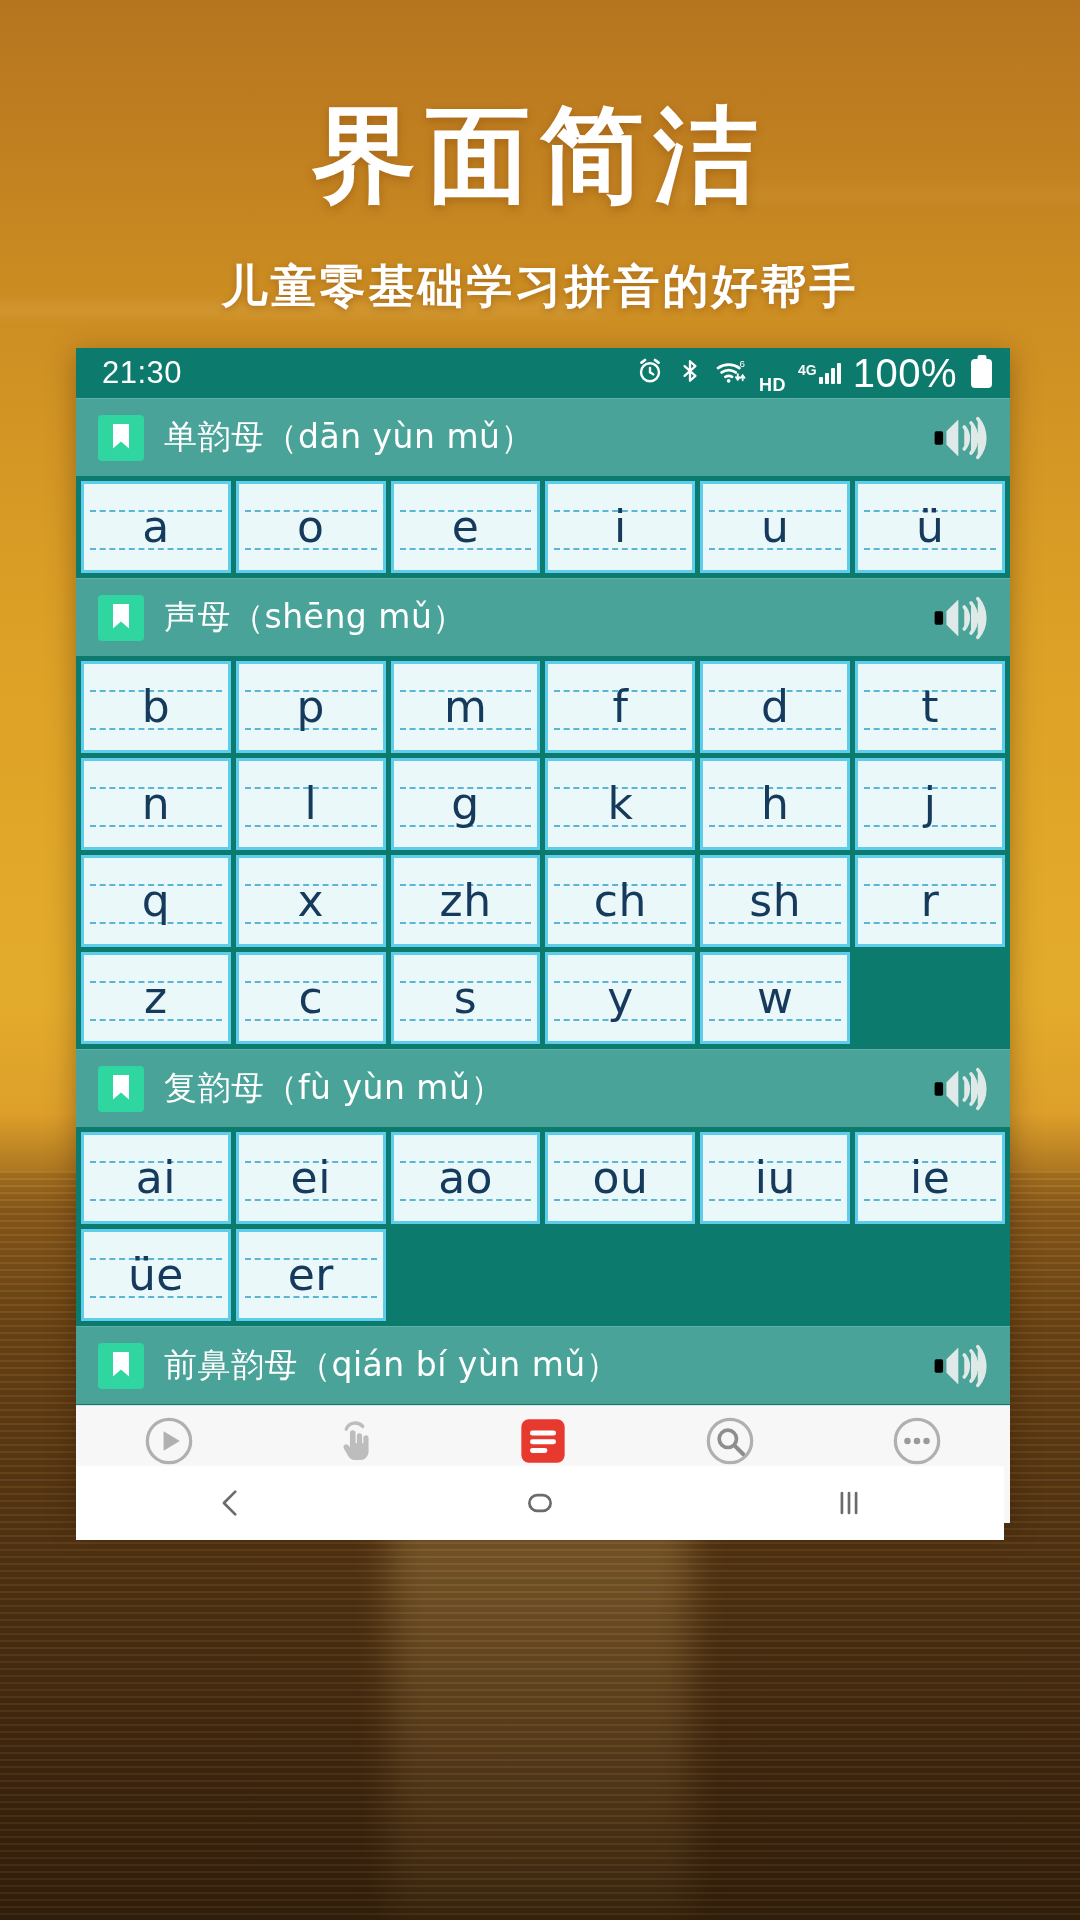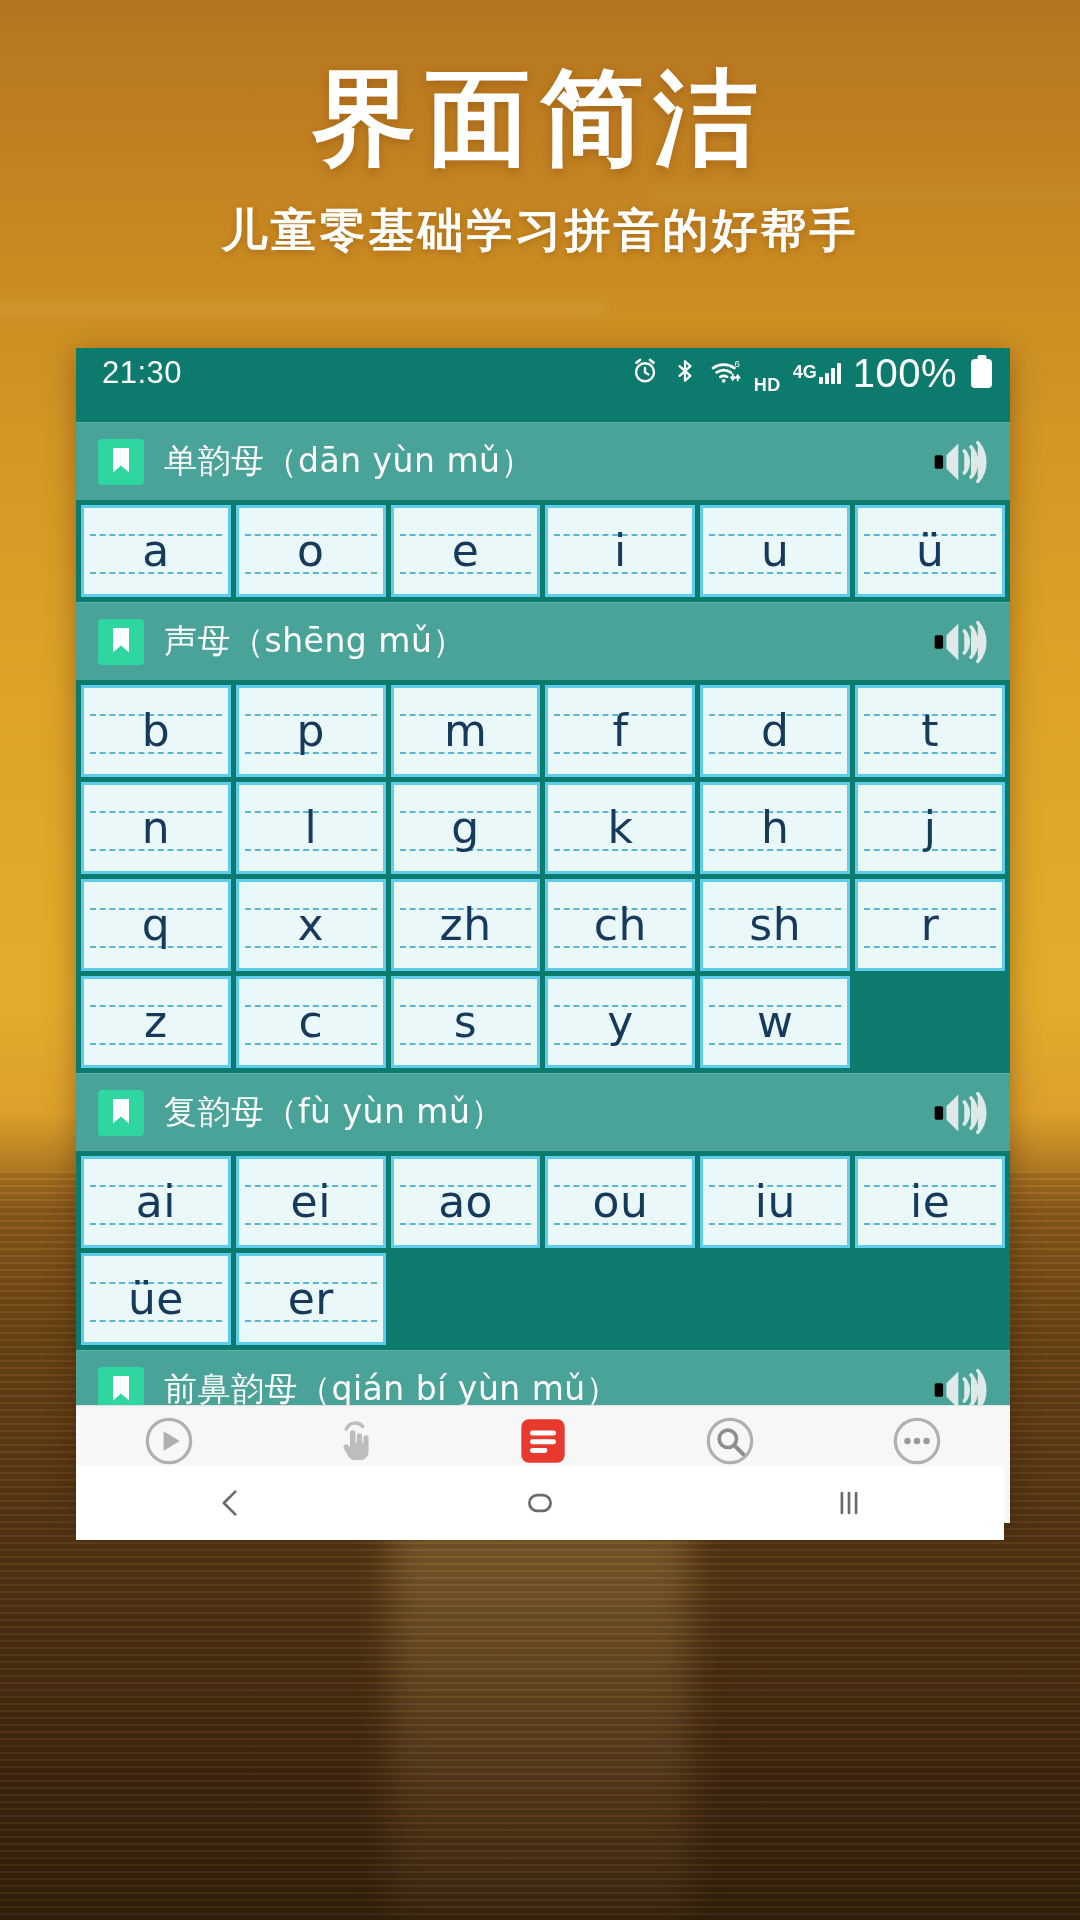--- a/index.html
+++ b/index.html
@@ -79,31 +79,31 @@
   }
 
   
   #promo {
     position: absolute;
     top: 0; left: 0; right: 0;
     text-align: center;
     z-index: 5;
   }
   #promo-title {
-    margin-top: 62px;
+    margin-top: 99px;
     font-size: 104px;
     line-height: 1.08;
     font-weight: bold;
     color: #ffffff;
     letter-spacing: 10px;
     text-shadow: 0 3px 10px rgba(120,60,10,0.38);
     font-family: "DejaVu Sans", "Liberation Sans", sans-serif;
   }
   #promo-sub {
-    margin-top: 26px;
+    margin-top: 45px;
     font-size: 46px;
     font-weight: bold;
     color: #ffffff;
     letter-spacing: 3px;
     text-shadow: 0 2px 7px rgba(120,60,10,0.40);
     font-family: "DejaVu Sans", "Liberation Sans", sans-serif;
   }
 
   
   #phone {
@@ -146,21 +146,21 @@
     font-weight: bold;
     letter-spacing: 0.5px;
     margin-top: 24px;
   }
   #status-4g-wrap {
     display: flex;
     align-items: flex-end;
     gap: 1px;
   }
   #status-4g {
-    font-size: 18px;
+    font-size: 14px;
     font-weight: bold;
     align-self: flex-start;
     margin-right: 1px;
   }
   .bars { display: flex; align-items: flex-end; gap: 2px; height: 22px; }
   .bars i { width: 4px; background: #fff; display: block; border-radius: 1px; }
   .bars i:nth-child(1) { height: 7px; }
   .bars i:nth-child(2) { height: 11px; }
   .bars i:nth-child(3) { height: 16px; }
   .bars i:nth-child(4) { height: 21px; }
@@ -185,21 +185,20 @@
     background: #fff;
     border-radius: 2px 2px 0 0;
   }
 
   
   #app-body {
     flex: 1;
     background: #d946ef;
     overflow: hidden;
     position: relative;
-    margin-top: 24px;
   }
 
   .section-head {
     height: 78px;
     background: #4aa398;
     display: flex;
     align-items: center;
     padding: 0 16px 0 22px;
     border-top: 1px solid #5fb0a6;
   }

